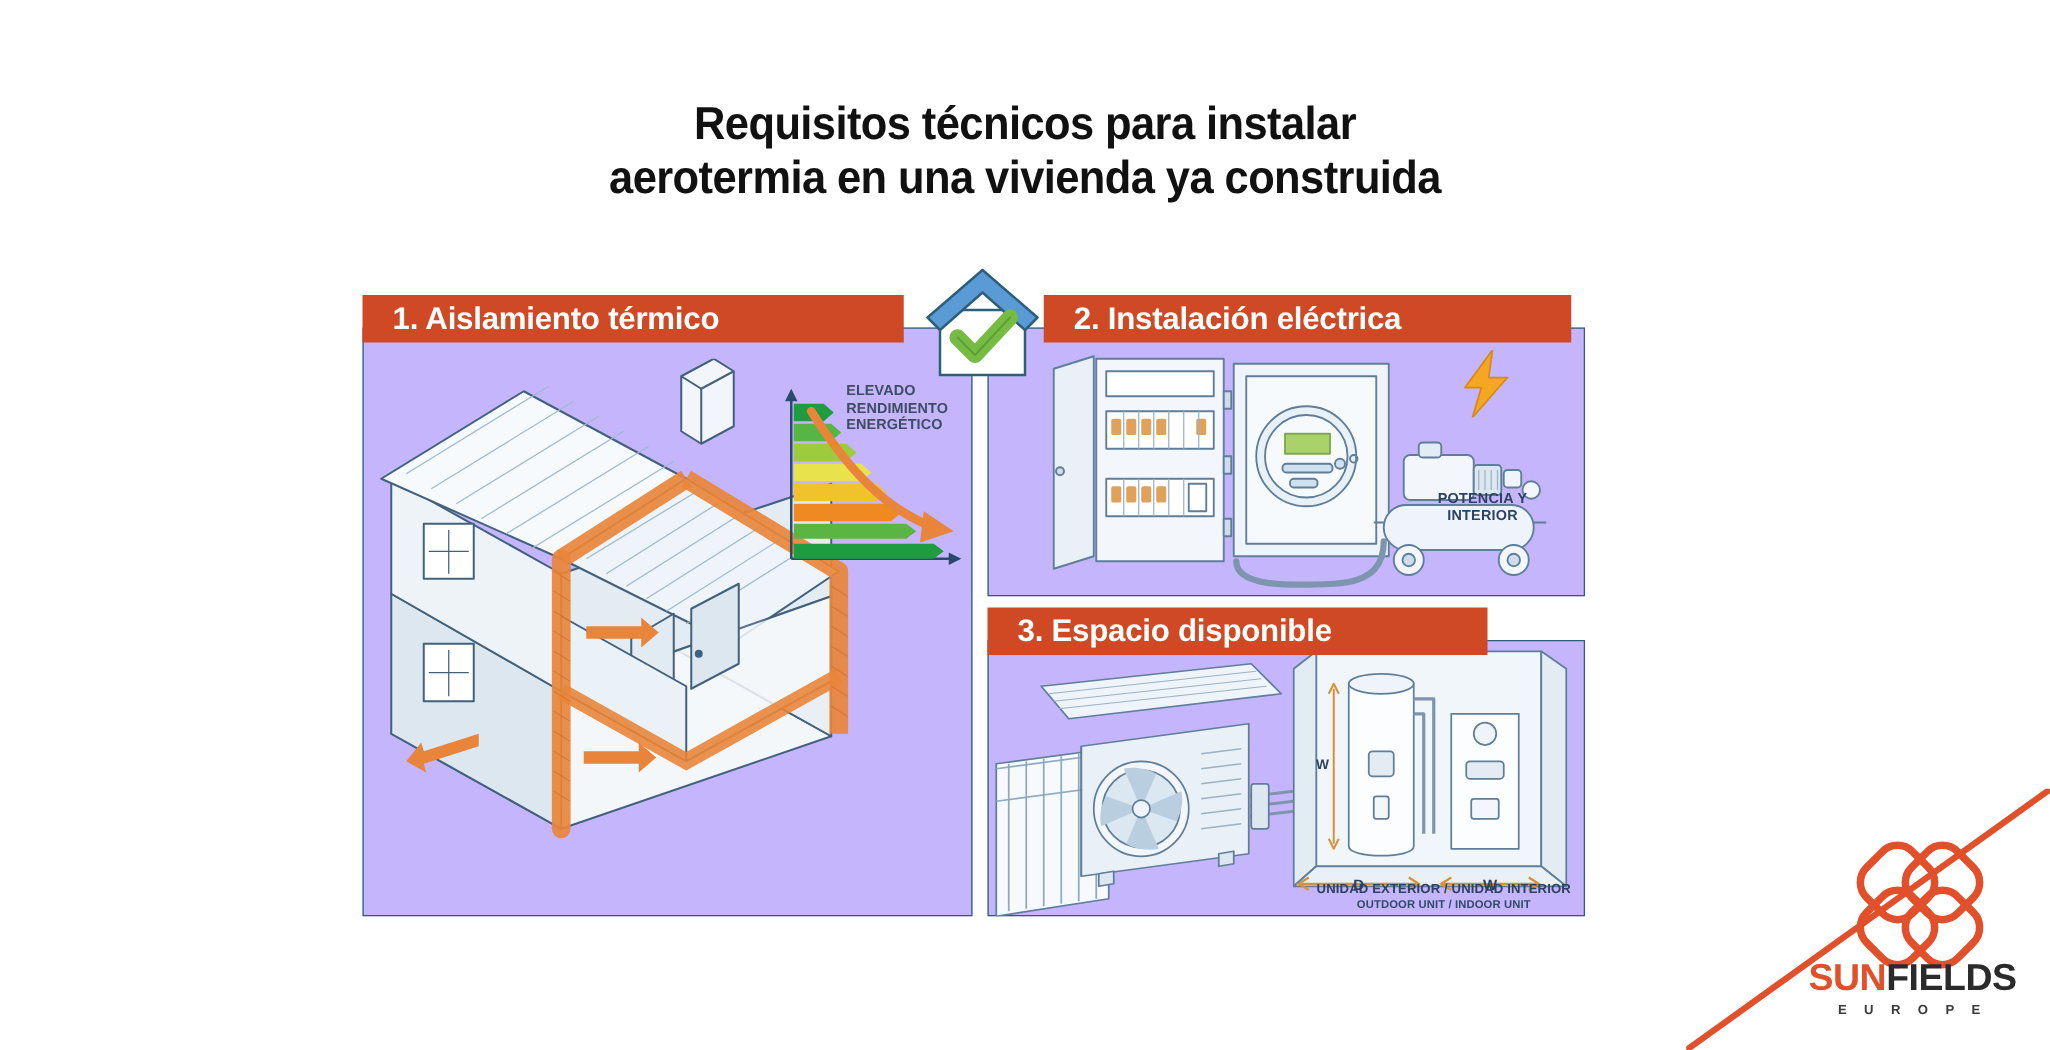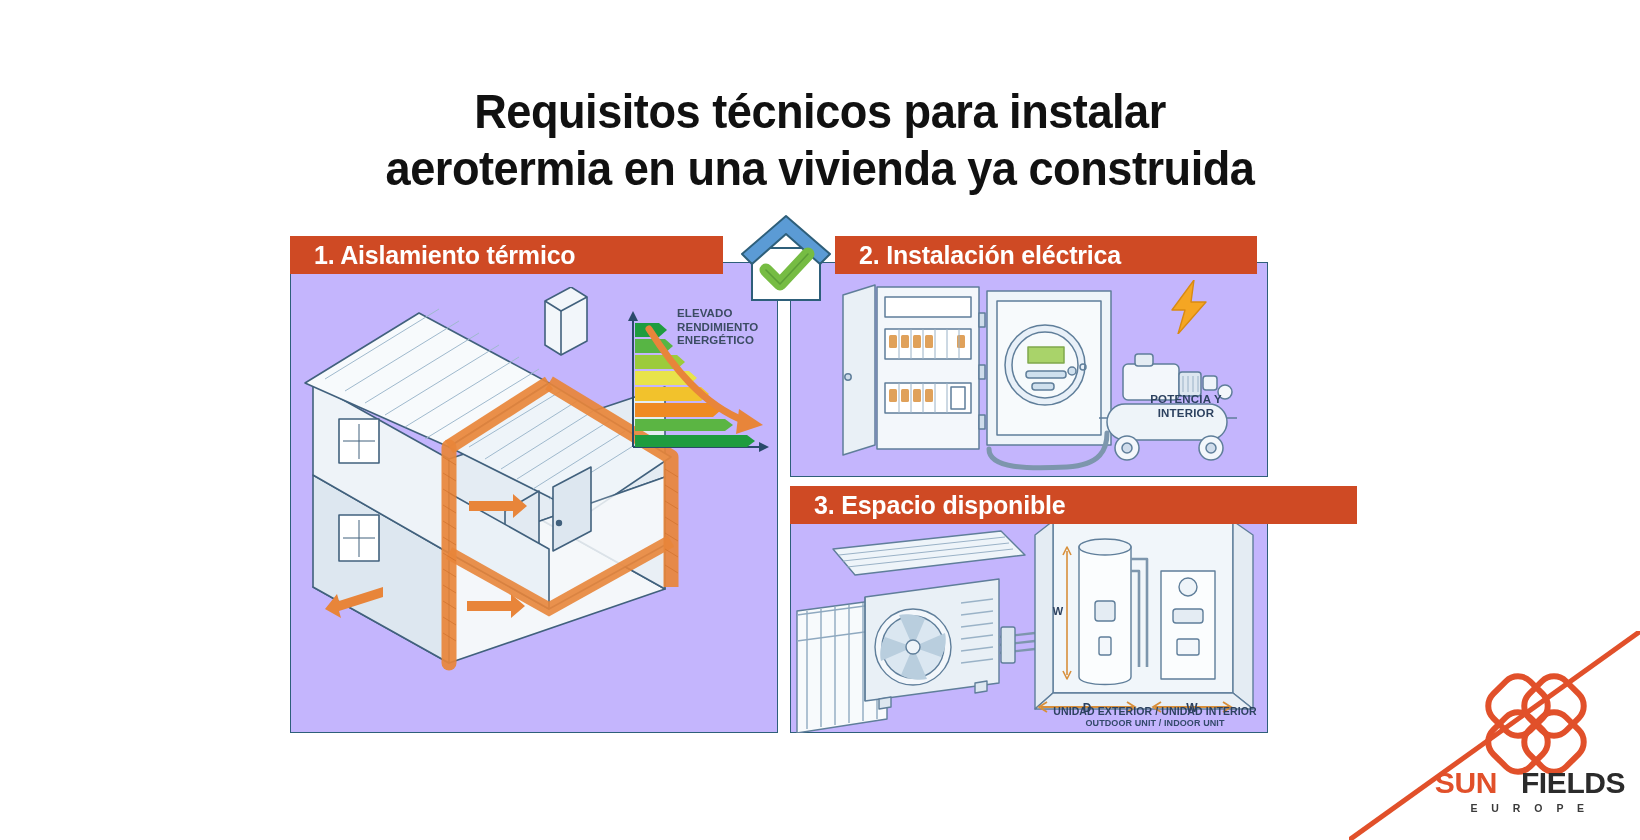--- a/index.html
+++ b/index.html
@@ -17,21 +17,21 @@
 
   
   #infographic-title {
     position: absolute;
     top: 52px;
     left: 0;
     width: 1640px;
     text-align: center;
     font-family: "Liberation Sans", sans-serif;
     font-weight: 700;
-    font-size: 48px;
+    font-size: 37px;
     line-height: 1.18;
     letter-spacing: -0.5px;
     color: #111111;
   }
   #infographic-title .tline {
     display: block;
     transform: scaleX(0.94);
   }
 
   
@@ -58,21 +58,21 @@
   
   #panel-1 { left: 290px; top: 262px; width: 488px; height: 471px; }
   #panel-1-header { left: 290px; top: 236px; width: 433px; height: 38px; }
 
   
   #panel-2 { left: 790px; top: 262px; width: 478px; height: 215px; }
   #panel-2-header { left: 835px; top: 236px; width: 422px; height: 38px; }
 
   
   #panel-3 { left: 790px; top: 512px; width: 478px; height: 221px; }
-  #panel-3-header { left: 790px; top: 486px; width: 567px; height: 38px; }
+  #panel-3-header { left: 790px; top: 486px; width: 400px; height: 38px; }
 
   
   #house-check-badge {
     position: absolute;
     left: 736px;
     top: 210px;
     width: 100px;
     height: 92px;
     z-index: 9;
   }
@@ -168,21 +168,21 @@
     z-index: 4;
   }
   #brand-wordmark .bw-main {
     font-size: 30px;
     font-weight: 700;
     letter-spacing: -0.4px;
     line-height: 1;
     white-space: nowrap;
   }
   #brand-wordmark .bw-sun { color: #e1502a; }
-  #brand-wordmark .bw-fields { color: #2b2b2b; padding-left: 24px; }
+  #brand-wordmark .bw-fields { color: #2b2b2b; }
   #brand-wordmark .bw-sub {
     display: block;
     margin-top: 4px;
     font-size: 10.5px;
     font-weight: 700;
     letter-spacing: 5.5px;
     color: #3a3a3a;
   }
 </style>
 </head>

